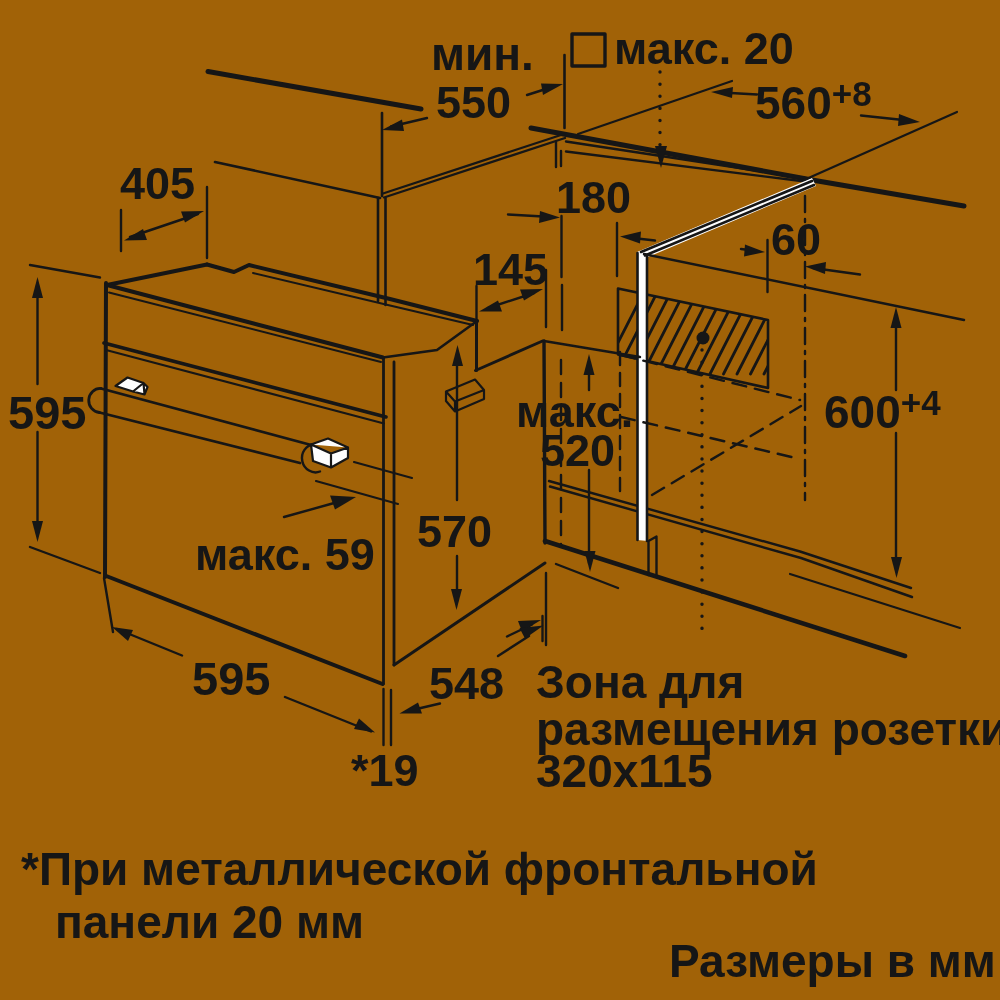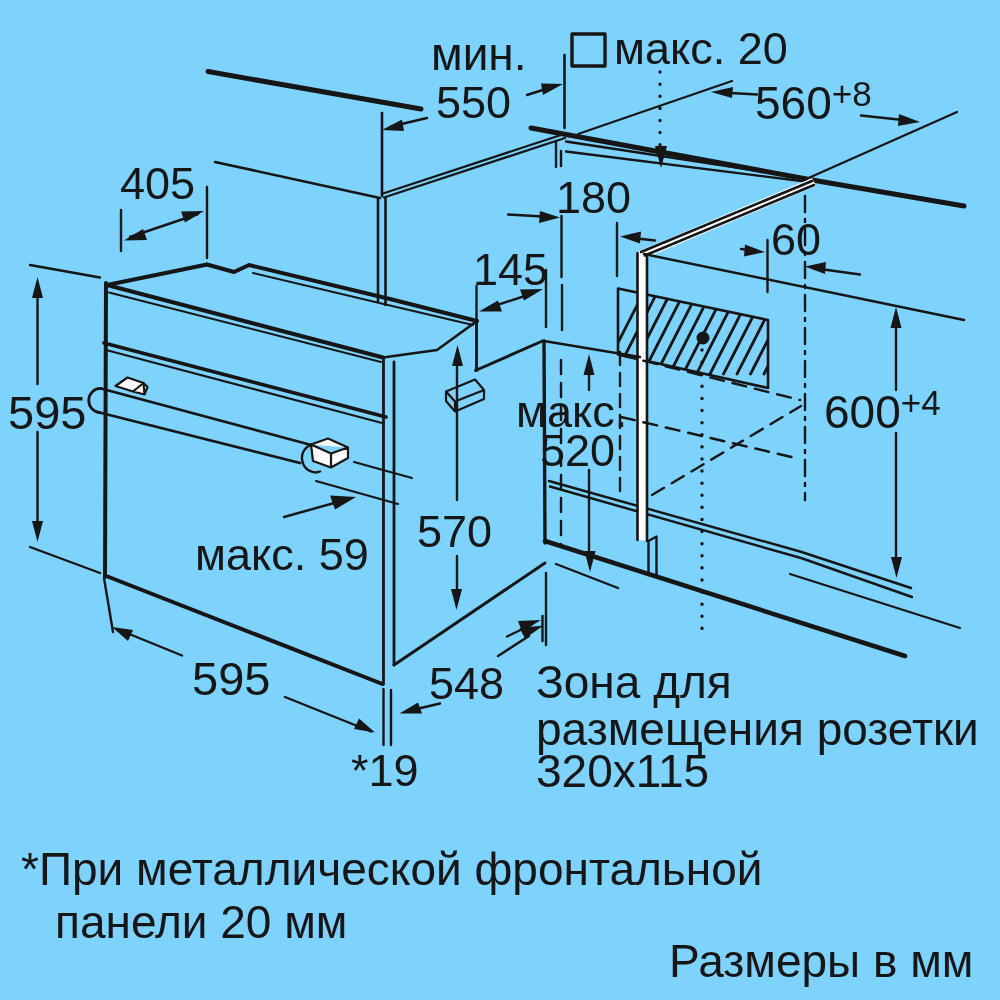--- a/index.html
+++ b/index.html
@@ -1,16 +1,16 @@
 <!DOCTYPE html>
 <html><head>
 <meta charset="utf-8">
 <style>
   html,body{margin:0;padding:0;background:#fff;}
-  .wrap{width:1000px;height:1000px;position:relative;background:#7dd3fc;}
+  .wrap{width:1000px;height:1000px;position:relative;background:#a16207;font-weight:bold;}
   svg{position:absolute;left:0;top:0;}
   text{font-family:"Liberation Sans", sans-serif; fill:#161616;}
 </style>
 </head>
 <body>
 <div class="wrap">
 <svg width="1000" height="1000" viewBox="0 0 1000 1000">
 <g fill="none" stroke="#161616" stroke-linecap="round" stroke-linejoin="round">
 
 <path d="M208,71.5 L421,109" stroke-width="5"></path>

